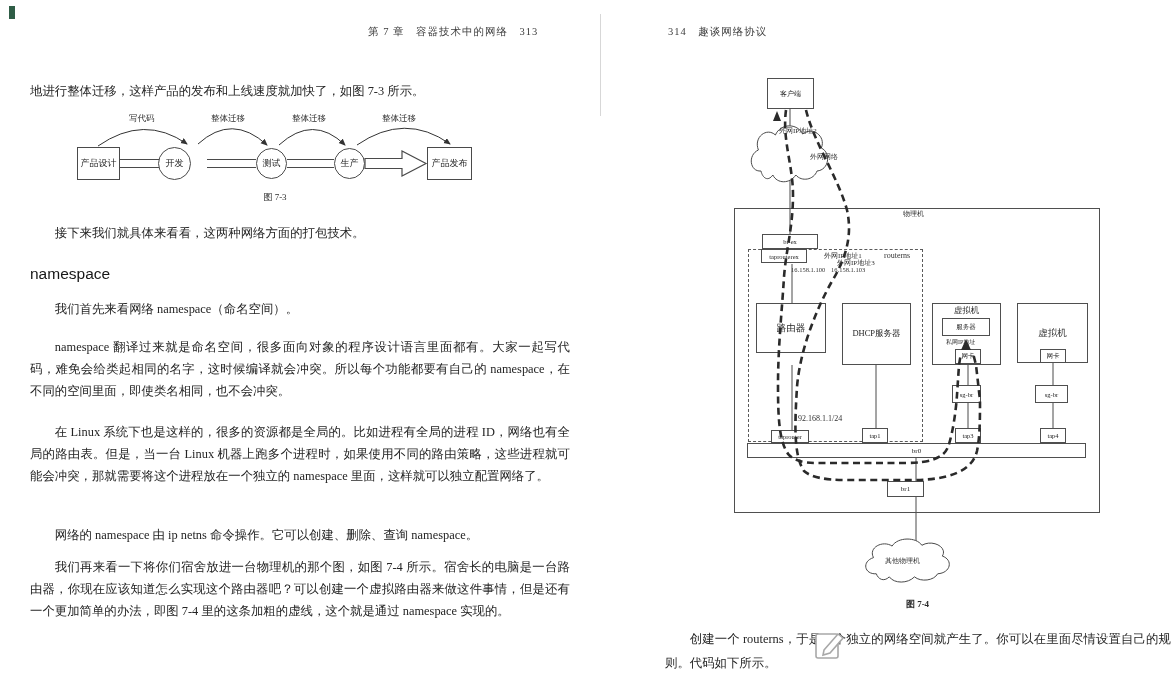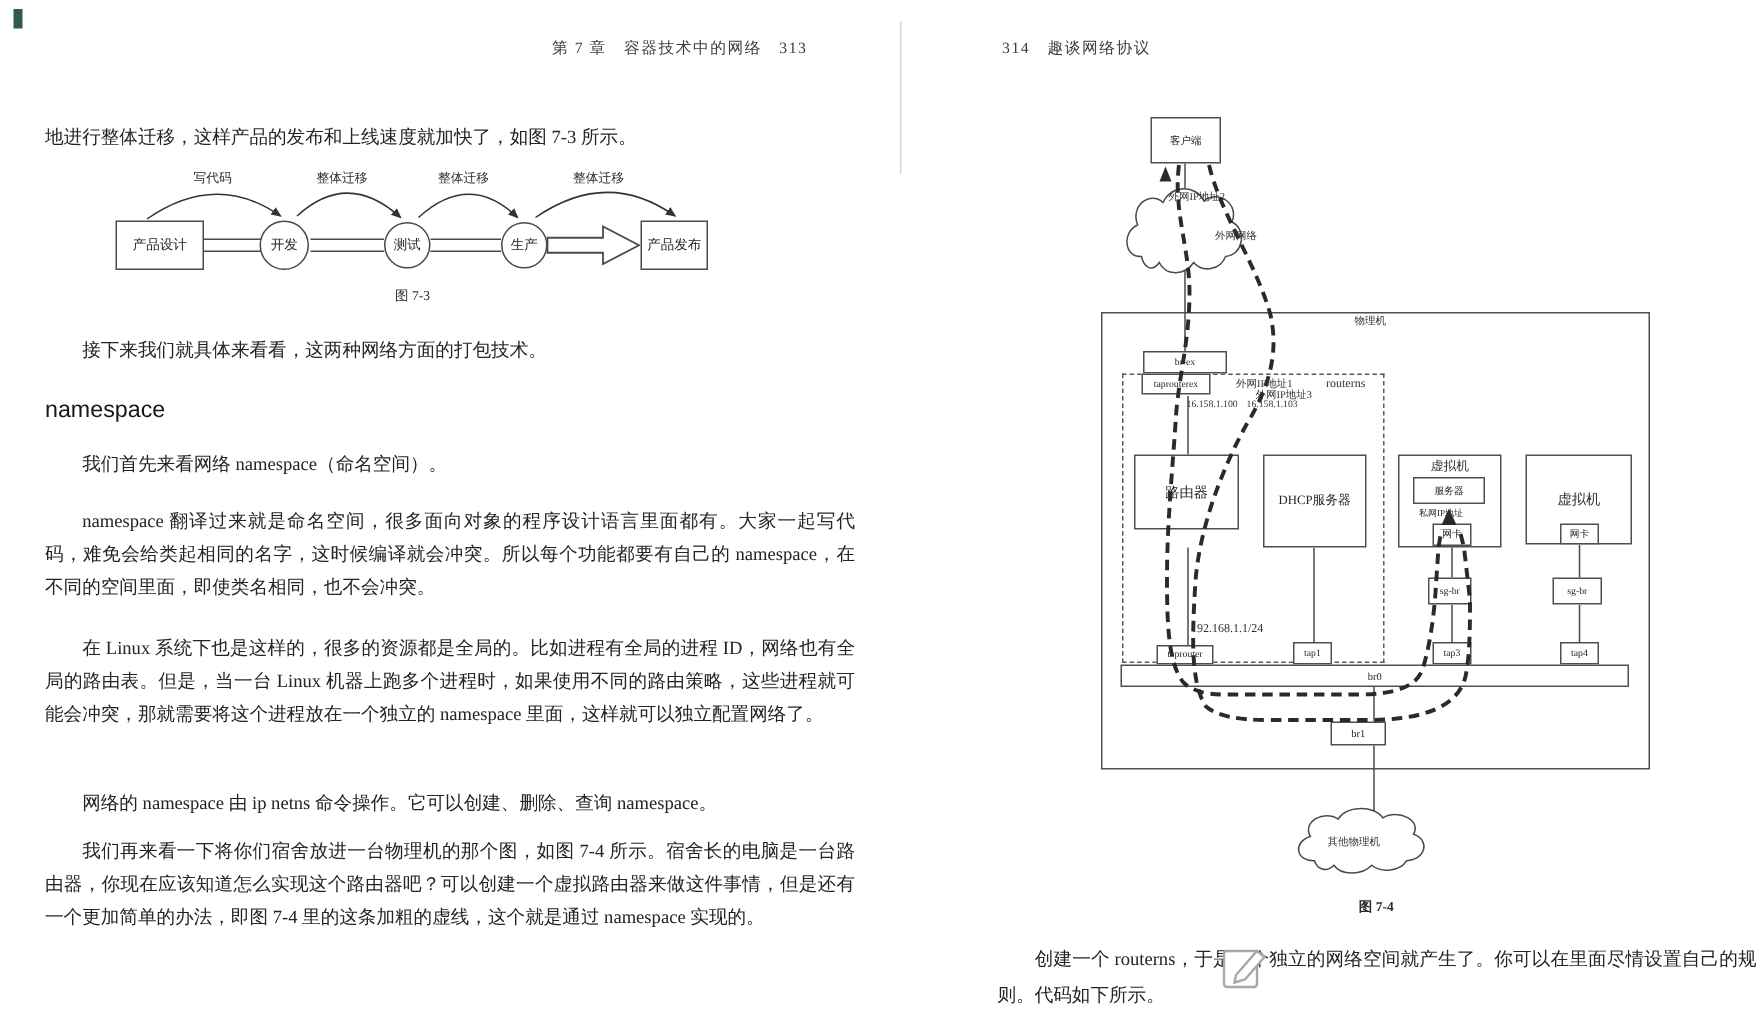--- a/index.html
+++ b/index.html
@@ -60,24 +60,24 @@
       <line x1="227" y1="59.5" x2="274" y2="59.5"></line>
   </g>
   <polygon points="305,50.5 342,50.5 342,43 366,55.5 342,68 342,60.5 305,60.5" fill="#fff" stroke="#4a4a4a" stroke-width="1.2"></polygon>
   <g stroke="#333" stroke-width="1" fill="none">
     <path d="M 38,38 Q 84,6 127,36" marker-end="url(#ah)"></path>
     <path d="M 138,36 Q 172,5 207,37" marker-end="url(#ah)"></path>
     <path d="M 219,37 Q 253,6 285,37" marker-end="url(#ah)"></path>
     <path d="M 297,37 Q 345,4 390,36" marker-end="url(#ah)"></path>
   </g>
 </svg>
-<div class="fc-rect" style="left:77px;top:147px;width:59px;height:33px;">
+<div class="fc-rect" style="left:77px;top:147px;width:43px;height:33px;">
     <span>产品设计</span>
   </div>
-<div class="fc-circle" style="left:173px;top:147px;width:33px;height:33px;">
+<div class="fc-circle" style="left:158px;top:147px;width:33px;height:33px;">
     <span>开发</span>
   </div>
 <div class="fc-circle" style="left:256px;top:148px;width:31px;height:31px;">
     <span>测试</span>
   </div>
 <div class="fc-circle" style="left:334px;top:148px;width:31px;height:31px;">
     <span>生产</span>
   </div>
 <div class="fc-rect" style="left:427px;top:147px;width:45px;height:33px;">
     <span>产品发布</span>

